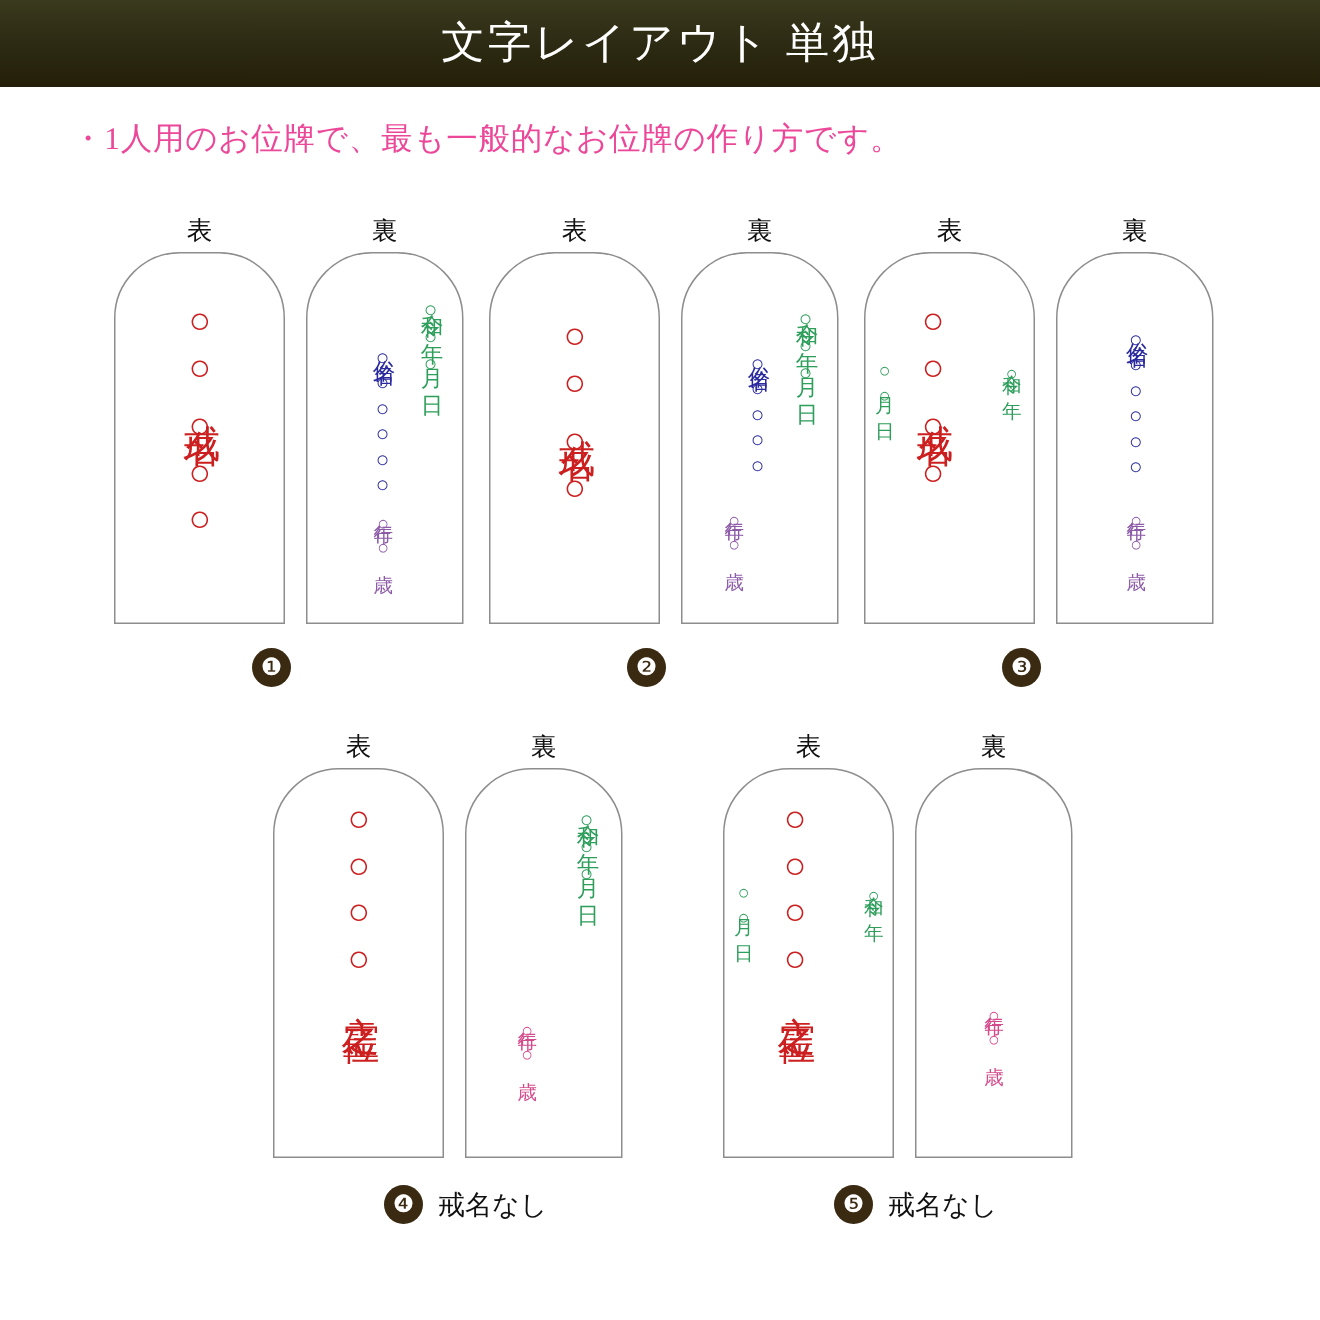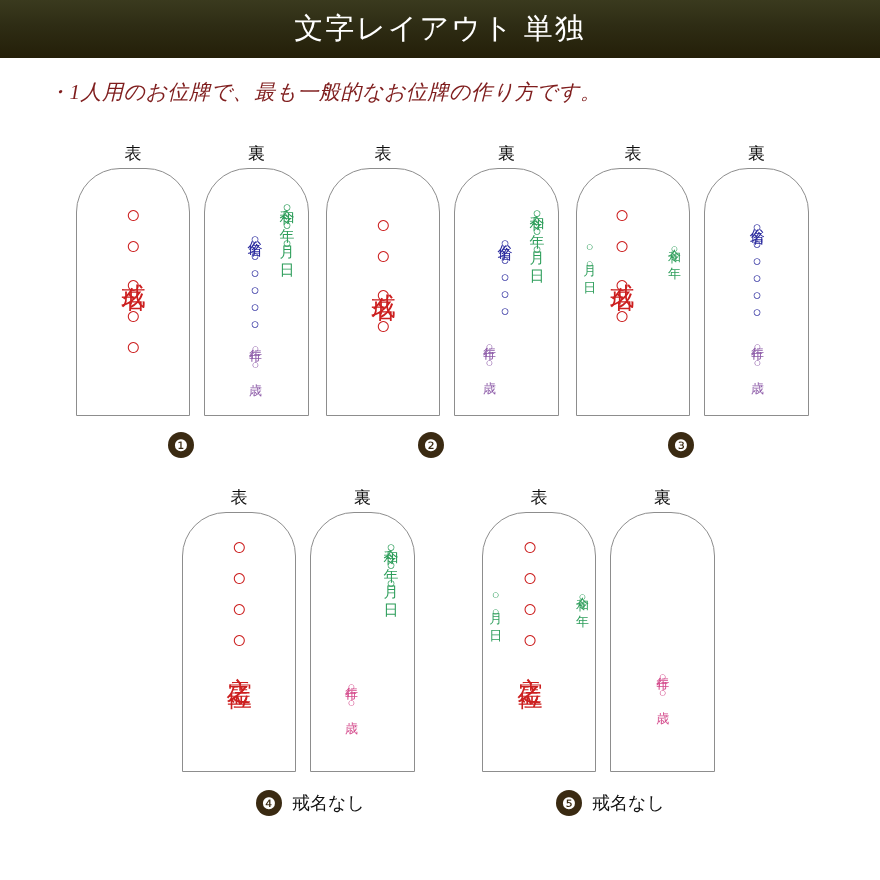--- a/index.html
+++ b/index.html
@@ -28,23 +28,22 @@
     color: #ffffff;
     font-size: 29px;
     letter-spacing: 2px;
     font-family: "Liberation Serif", serif;
   }
 
   
   .lead {
     margin: 20px 0 0 48px;
     font-size: 21px;
-    color: #7f1d1d;
+    color: #ec4899;
     letter-spacing: 0.5px;
-    font-style: italic;
   }
 
   
   .board {
     position: relative;
     width: 880px;
     height: 780px;
   }
 
   .group {

